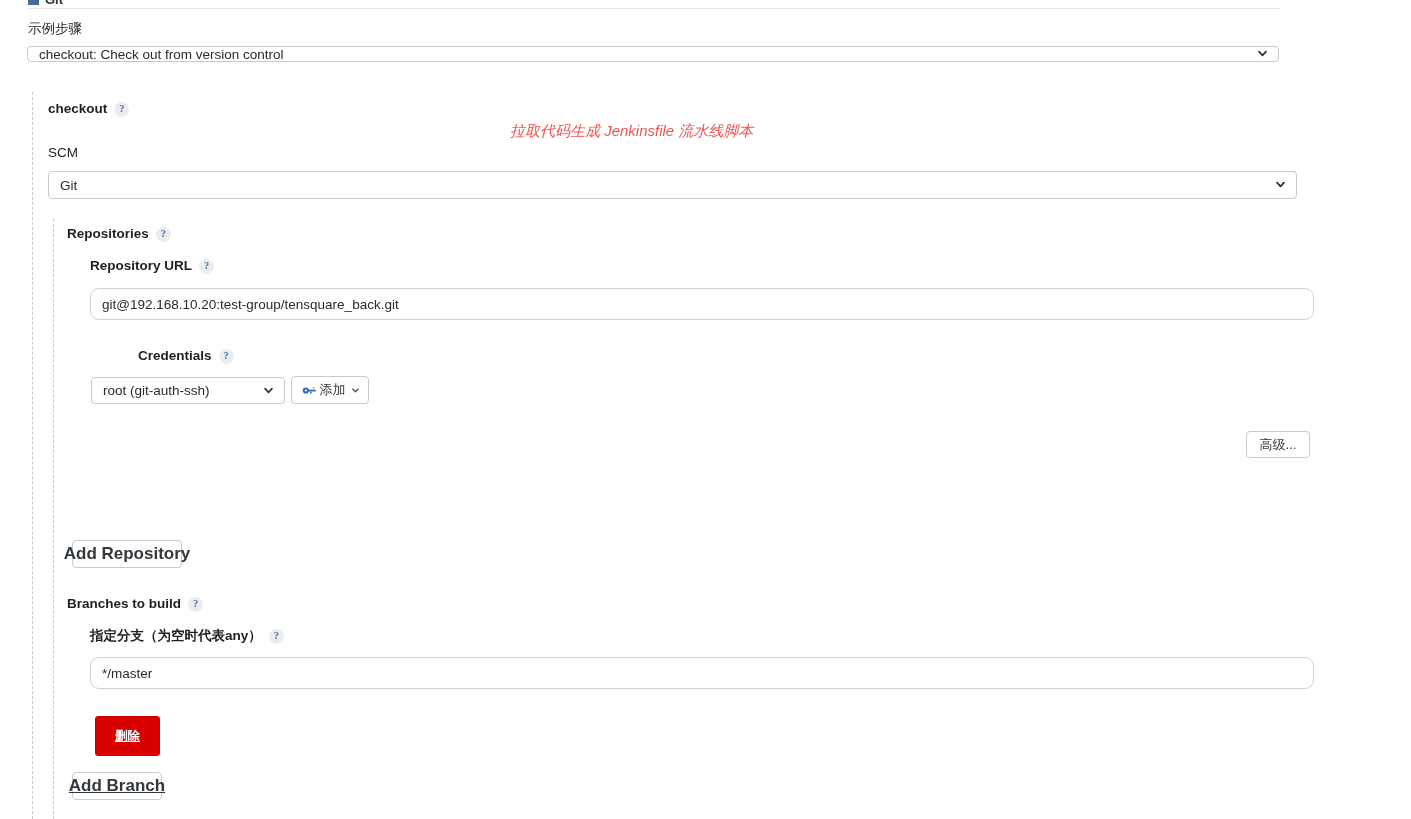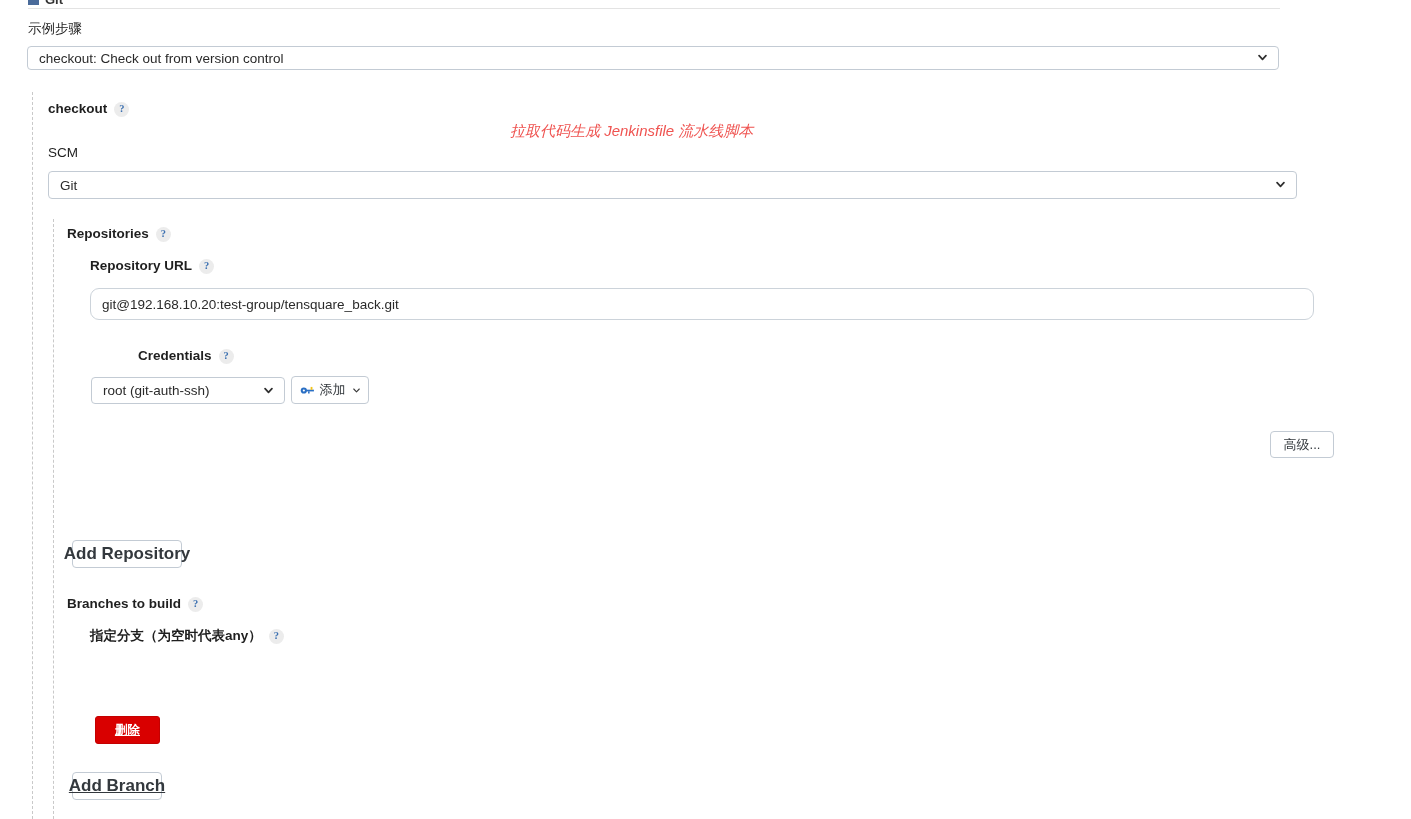--- a/index.html
+++ b/index.html
@@ -127,21 +127,20 @@
     color: #ffffff;
     font-weight: 700;
     border-radius: 3px;
     font-size: 12.5px;
   }
   .btn-add-cred {
     padding: 0 8px;
     font-size: 13px;
     font-weight: 400;
     gap: 3px;
-    justify-content: space-between;
   }
 
   
   .key-ico { width: 15px; height: 11px; flex: none; }
   .mini-caret { width: 7px; height: 5px; flex: none; margin-left: 3px; }
 
   
   .dash {
     position: absolute;
     border-left: 1px dashed #c9c9c9;
@@ -169,21 +168,21 @@
 
 <div id="page">
 
   <div class="top-clip">
     <span class="tc-ico"></span><span>Git</span>
   </div>
   <div class="rule" style="left:28px; top:8px; width:1252px;"></div>
 
   <div class="lbl" style="left:28px; top:20px;">示例步骤</div>
 
-  <div class="sel" style="left:27px; top:46px; width:1252px; height:24px;">
+  <div class="sel" style="left:27px; top:46px; width:1252px; height:16px;">
     <span>checkout: Check out from version control</span>
     <svg class="caret" viewBox="0 0 10 10">
       <path d="M1.2 3 L5 7 L8.8 3" fill="none" stroke="#2f2f2f" stroke-width="1.9" stroke-linecap="round" stroke-linejoin="round"></path>
     </svg>
   </div>
 
   <div class="dash" style="left:32px; top:92px; height:727px;"></div>
 
   <div class="lbl lbl-bold" style="left:48px; top:101px;">
     <span>checkout</span><span class="help">?</span>
@@ -228,29 +227,32 @@
       <rect x="6.6" y="5.1" width="8.4" height="1.9" fill="#2a6fc4"></rect>
       <rect x="11.4" y="2.1" width="2" height="3.2" fill="#f2c31a"></rect>
       <rect x="8.6" y="6.9" width="1.7" height="2.4" fill="#2a6fc4"></rect>
     </svg>
     <span>添加</span>
     <svg class="mini-caret" viewBox="0 0 8 6">
       <path d="M0.7 1.2 L4 4.6 L7.3 1.2" fill="none" stroke="#3a3a3a" stroke-width="1.3" stroke-linecap="round" stroke-linejoin="round"></path>
     </svg>
   </div>
 
-  <div class="btn btn-cn" style="left:1246px; top:431px; width:64px; height:27px;margin-left:24px;">高级...</div>
+  <div class="btn btn-cn" style="left:1246px; top:431px; width:64px; height:27px;">高级...</div>
 
   <div class="btn" style="left:72px; top:540px; width:110px; height:28px;">Add Repository</div>
 
   <div class="lbl lbl-bold" style="left:67px; top:596px;">
     <span>Branches to build</span><span class="help">?</span>
   </div>
 
   <div class="lbl lbl-bold" style="left:90px; top:627px;">
     <span>指定分支（为空时代表any）</span><span class="help">?</span>
   </div>
-
-  <div class="btn btn-danger" style="left:95px; top:716px; width:65px; height:28px;text-decoration:underline;">删除</div>
+  <div class="txt" style="left:90px; top:657px; width:1224px; height:32px;">
+    <span>*/master</span>
+  </div>
+
+  <div class="btn btn-danger" style="left:95px; top:716px; width:65px; height:40px;text-decoration:underline;">删除</div>
 
   <div class="btn" style="left:72px; top:772px; width:90px; height:28px;text-decoration:underline;">Add Branch</div>
 
 </div>
 
 </body></html>

